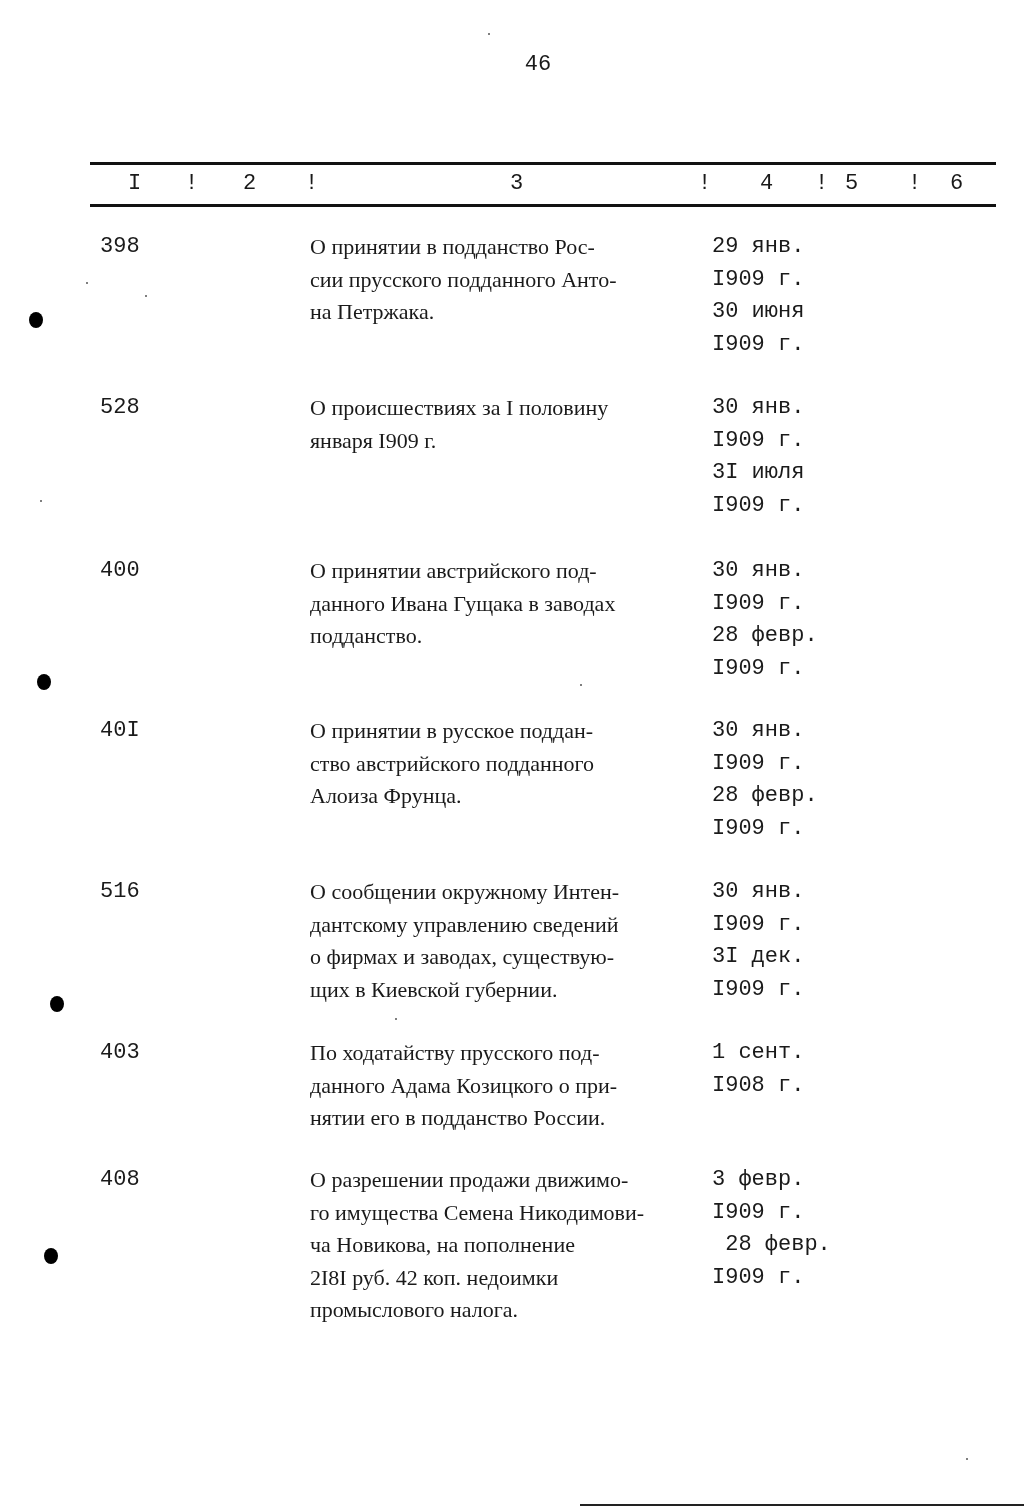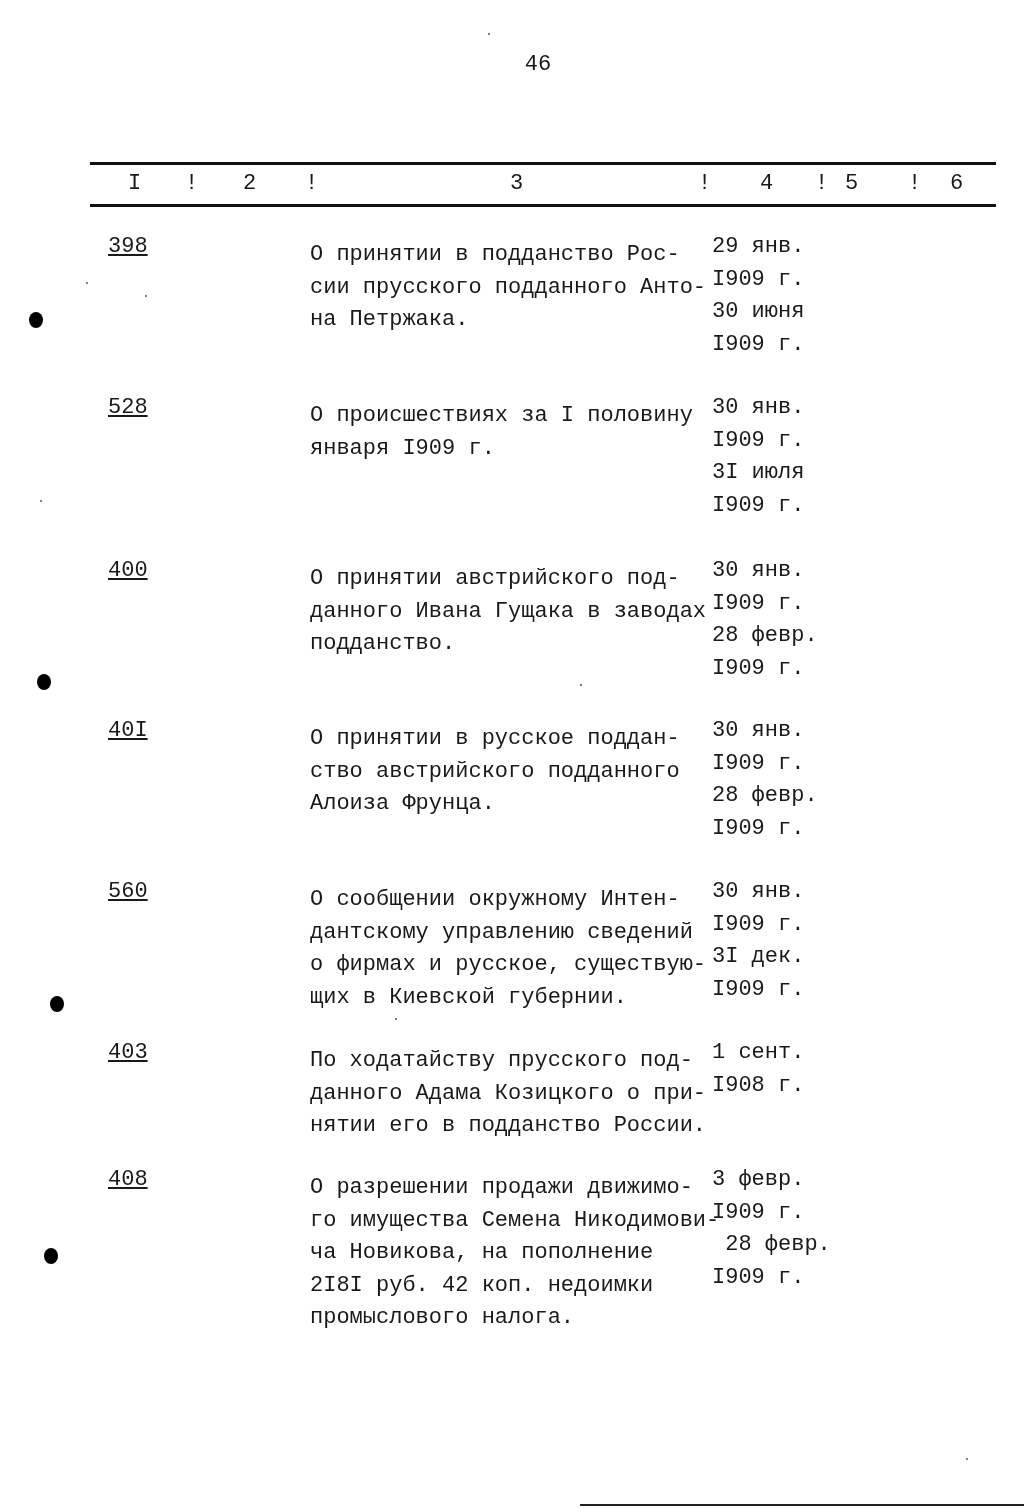--- a/index.html
+++ b/index.html
@@ -11,22 +11,22 @@
     .page-number {
       position: absolute; left: 0; width: 1076px; top: 52px;
       text-align: center; font-size: 22px;
     }
     .rule { position: absolute; left: 90px; width: 906px; height: 3px; background: #111; }
     .rule.top { top: 162px; }
     .rule.bottom { top: 204px; }
     .header-row { position: absolute; top: 171px; left: 0; width: 1024px; height: 28px; font-size: 22px; }
     .header-row span { position: absolute; top: 0; }
     .entry { position: absolute; left: 0; width: 1024px; font-size: 22px; line-height: 32.5px; }
-    .entry .num { position: absolute; left: 108px; top: 0; text-decoration: underline; }
-    .entry .desc { position: absolute; left: 310px; top: 8px; white-space: pre; }
+    .entry .num { position: absolute; left: 100px; top: 0; }
+    .entry .desc { position: absolute; left: 310px; top: 0; white-space: pre; font-family: Liberation Serif, serif; }
     .entry .dates { position: absolute; left: 712px; top: 0; white-space: pre; }
     .hole {
       position: absolute; width: 14px; height: 16px; background: #000;
       border-radius: 50%;
     }
     .speck { position: absolute; width: 2px; height: 2px; background: #555; border-radius: 50%; }
     .bottom-line { position: absolute; left: 580px; top: 1504px; width: 444px; height: 2px; background: #222; }
   </style>
 </head>
 <body>
@@ -88,24 +88,24 @@
     <span class="desc">О принятии в русское поддан-
 ство австрийского подданного
 Алоиза Фрунца.</span>
     <span class="dates">30 янв.
 I909 г.
 28 февр.
 I909 г.</span>
   </div>
 
   <div class="entry" style="top:876px">
-    <span class="num">560</span>
+    <span class="num">516</span>
     <span class="desc">О сообщении окружному Интен-
 дантскому управлению сведений
-о фирмах и русское, существую-
+о фирмах и заводах, существую-
 щих в Киевской губернии.</span>
     <span class="dates">30 янв.
 I909 г.
 3I дек.
 I909 г.</span>
   </div>
 
   <div class="entry" style="top:1037px">
     <span class="num">403</span>
     <span class="desc">По ходатайству прусского под-

